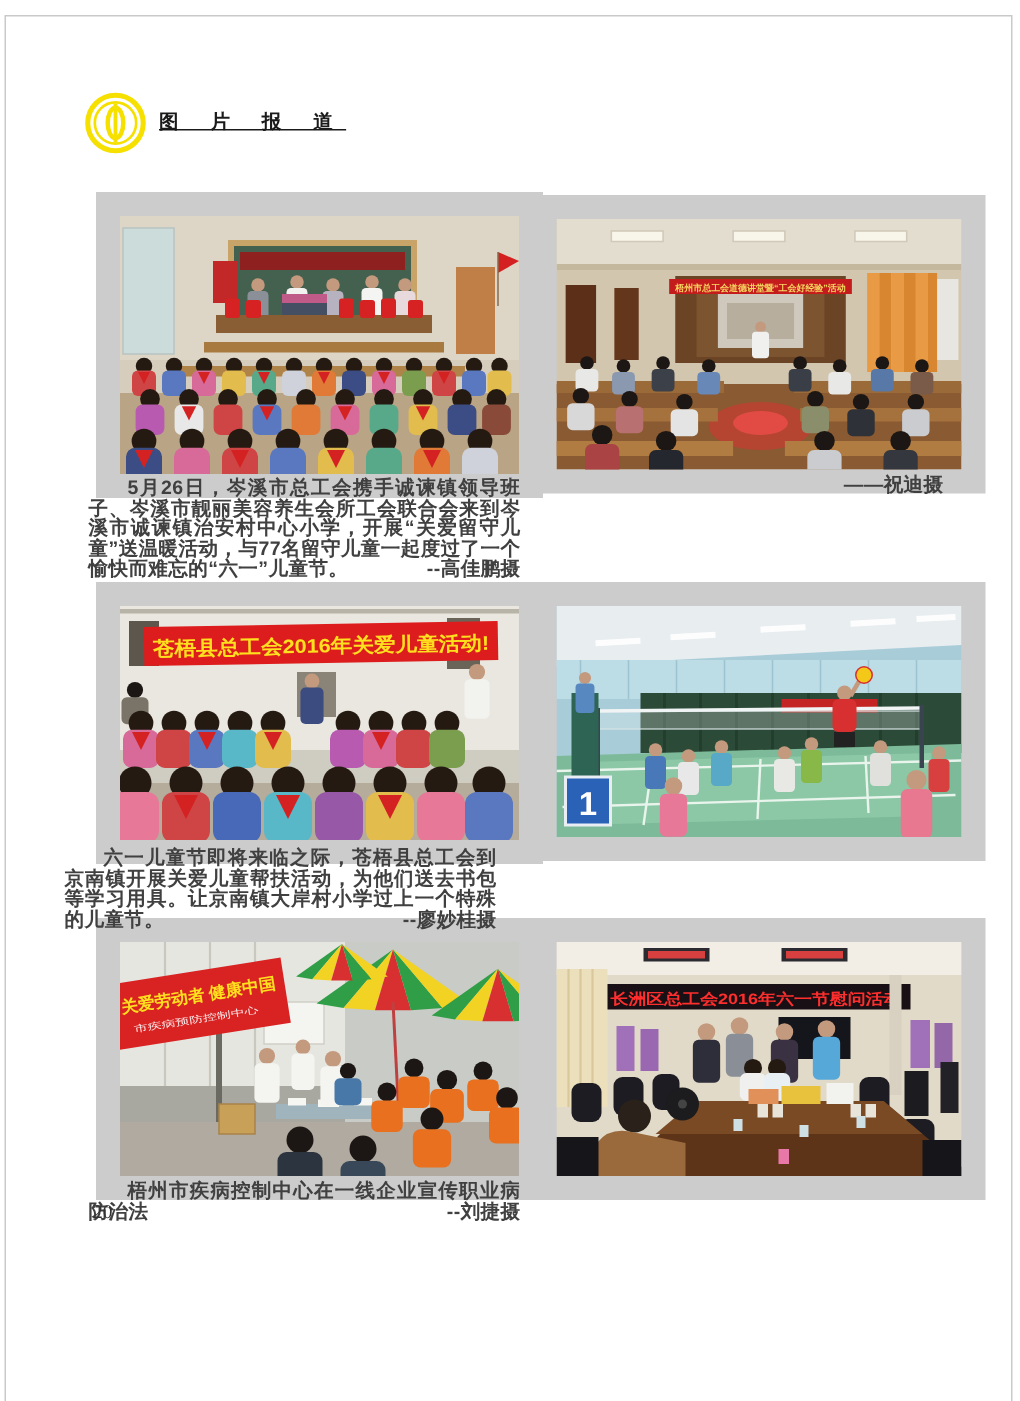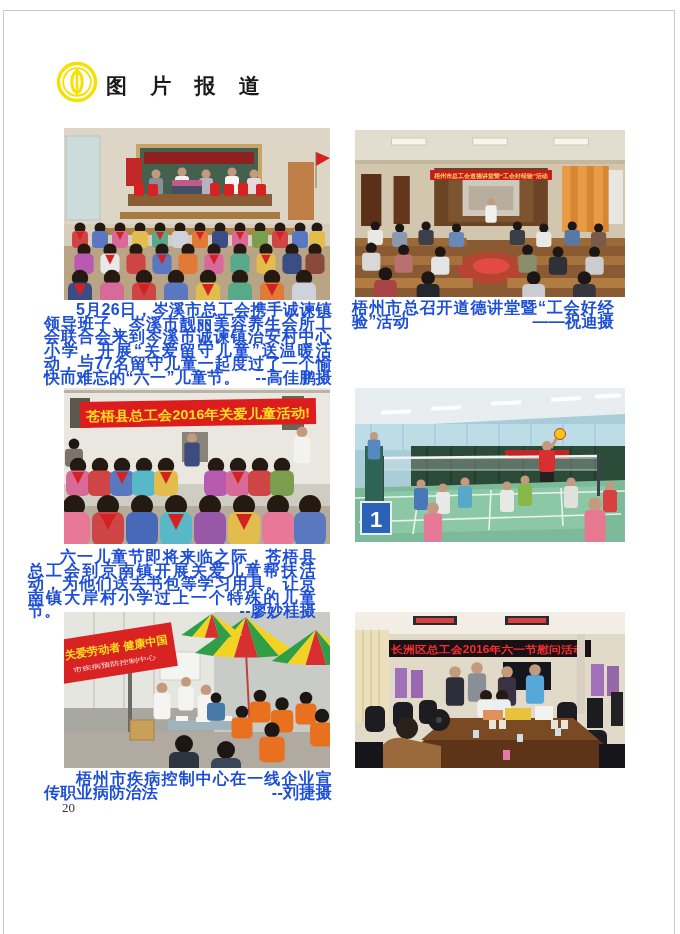--- a/index.html
+++ b/index.html
@@ -1,32 +1,32 @@
 <!DOCTYPE html>
 <html><head>
 <meta charset="utf-8">
 <style>
   html,body{margin:0;padding:0;background:#ffffff;}
   .page{position:relative;width:680px;height:934px;background:#ffffff;overflow:hidden;
         font-family:"Liberation Sans","DejaVu Sans",sans-serif;color:#111;}
   .page-border{position:absolute;left:3px;top:10px;width:670px;height:930px;
         border:1px solid #c9c9c9;pointer-events:none;}
   .hdr-logo{position:absolute;left:56px;top:60px;width:42px;height:44px;}
-  .hdr-title{position:absolute;left:106px;top:72px;font-size:21px;font-weight:700;
-        letter-spacing:9px;color:#1a1a1a;font-family:"Liberation Serif","DejaVu Serif",serif;}
-  .ph{position:absolute;margin:0;padding:0;overflow:hidden;background:#ccc;}
+  .hdr-title{position:absolute;left:106px;top:72px;font-size:13px;font-weight:700;
+        letter-spacing:9px;color:#1a1a1a;font-family:"Liberation Serif","DejaVu Serif",serif;text-decoration:underline;}
+  .ph{position:absolute;margin:0;padding:16px;overflow:hidden;background:#ccc;}
   .ph svg{display:block;width:100%;height:100%;}
   .p1{left:64px;top:128px;width:266px;height:172px;}
   .p2{left:355px;top:130px;width:270px;height:167px;}
   .p3{left:64px;top:388px;width:266px;height:156px;}
   .p4{left:355px;top:388px;width:270px;height:154px;}
   .p5{left:64px;top:612px;width:266px;height:156px;}
   .p6{left:355px;top:612px;width:270px;height:156px;}
-  .cap{position:absolute;margin:0;font-size:16px;line-height:13.5px;font-weight:700;
-       text-align:justify;letter-spacing:.3px;text-indent:2em;color:#1d4ed8;}
+  .cap{position:absolute;margin:15px;font-size:13px;line-height:13.5px;font-weight:700;
+       text-align:justify;letter-spacing:.3px;text-indent:2em;color:#404040;}
   .cap .credit{float:right;text-indent:0;}
   .c1{left:44px;top:303px;width:288px;}
   .c2{left:352px;top:301px;width:262px;text-indent:0;}
   .c3{left:28px;top:550px;width:288px;}
   .c4{left:352px;top:550px;width:287px;}
   .c5{left:44px;top:772px;width:288px;}
   .c6{left:352px;top:771px;width:290px;}
   .pagenum{position:absolute;left:62px;top:800px;font-size:13px;color:#333;
        font-family:"Liberation Serif","DejaVu Serif",serif;}
 </style>
@@ -409,18 +409,18 @@
       <circle cx="84" cy="108" r="11" fill="#1c1c1e"></circle>
         <circle cx="84" cy="108" r="3" fill="#444"></circle>
       <circle cx="52" cy="116" r="11" fill="#2a211a"></circle>
       <path d="M20 156 Q24 120 52 127 L86 134 L86 156 Z" fill="#9a6a3c"></path>
       <rect x="0" y="130" width="28" height="26" fill="#15151a"></rect>
         <rect x="244" y="132" width="26" height="24" fill="#15151a"></rect>
     </svg>
   </figure>
 
   <p class="cap c1"><span>5月26日，岑溪市总工会携手诚谏镇领导班子、岑溪市靓丽美容养生会所工会联合会来到岑溪市诚谏镇治安村中心小学，开展“关爱留守儿童”送温暖活动，与77名留守儿童一起度过了一个愉快而难忘的“六一”儿童节。</span><span class="credit">--高佳鹏摄</span></p>
-  <p class="cap c2"><span>梧州市总召开道德讲堂暨“工会好经验”活动</span><span class="credit">——祝迪摄</span></p>
+  <p class="cap c2"><span class="credit">——祝迪摄</span></p>
   <p class="cap c3"><span>六一儿童节即将来临之际，苍梧县总工会到京南镇开展关爱儿童帮扶活动，为他们送去书包等学习用具。让京南镇大岸村小学过上一个特殊的儿童节。</span><span class="credit">--廖妙桂摄</span></p>
   <p class="cap c5"><span>梧州市疾病控制中心在一线企业宣传职业病防治法</span><span class="credit">--刘捷摄</span></p>
 
   <div class="pagenum">20</div>
 </div>
 
 </body></html>

